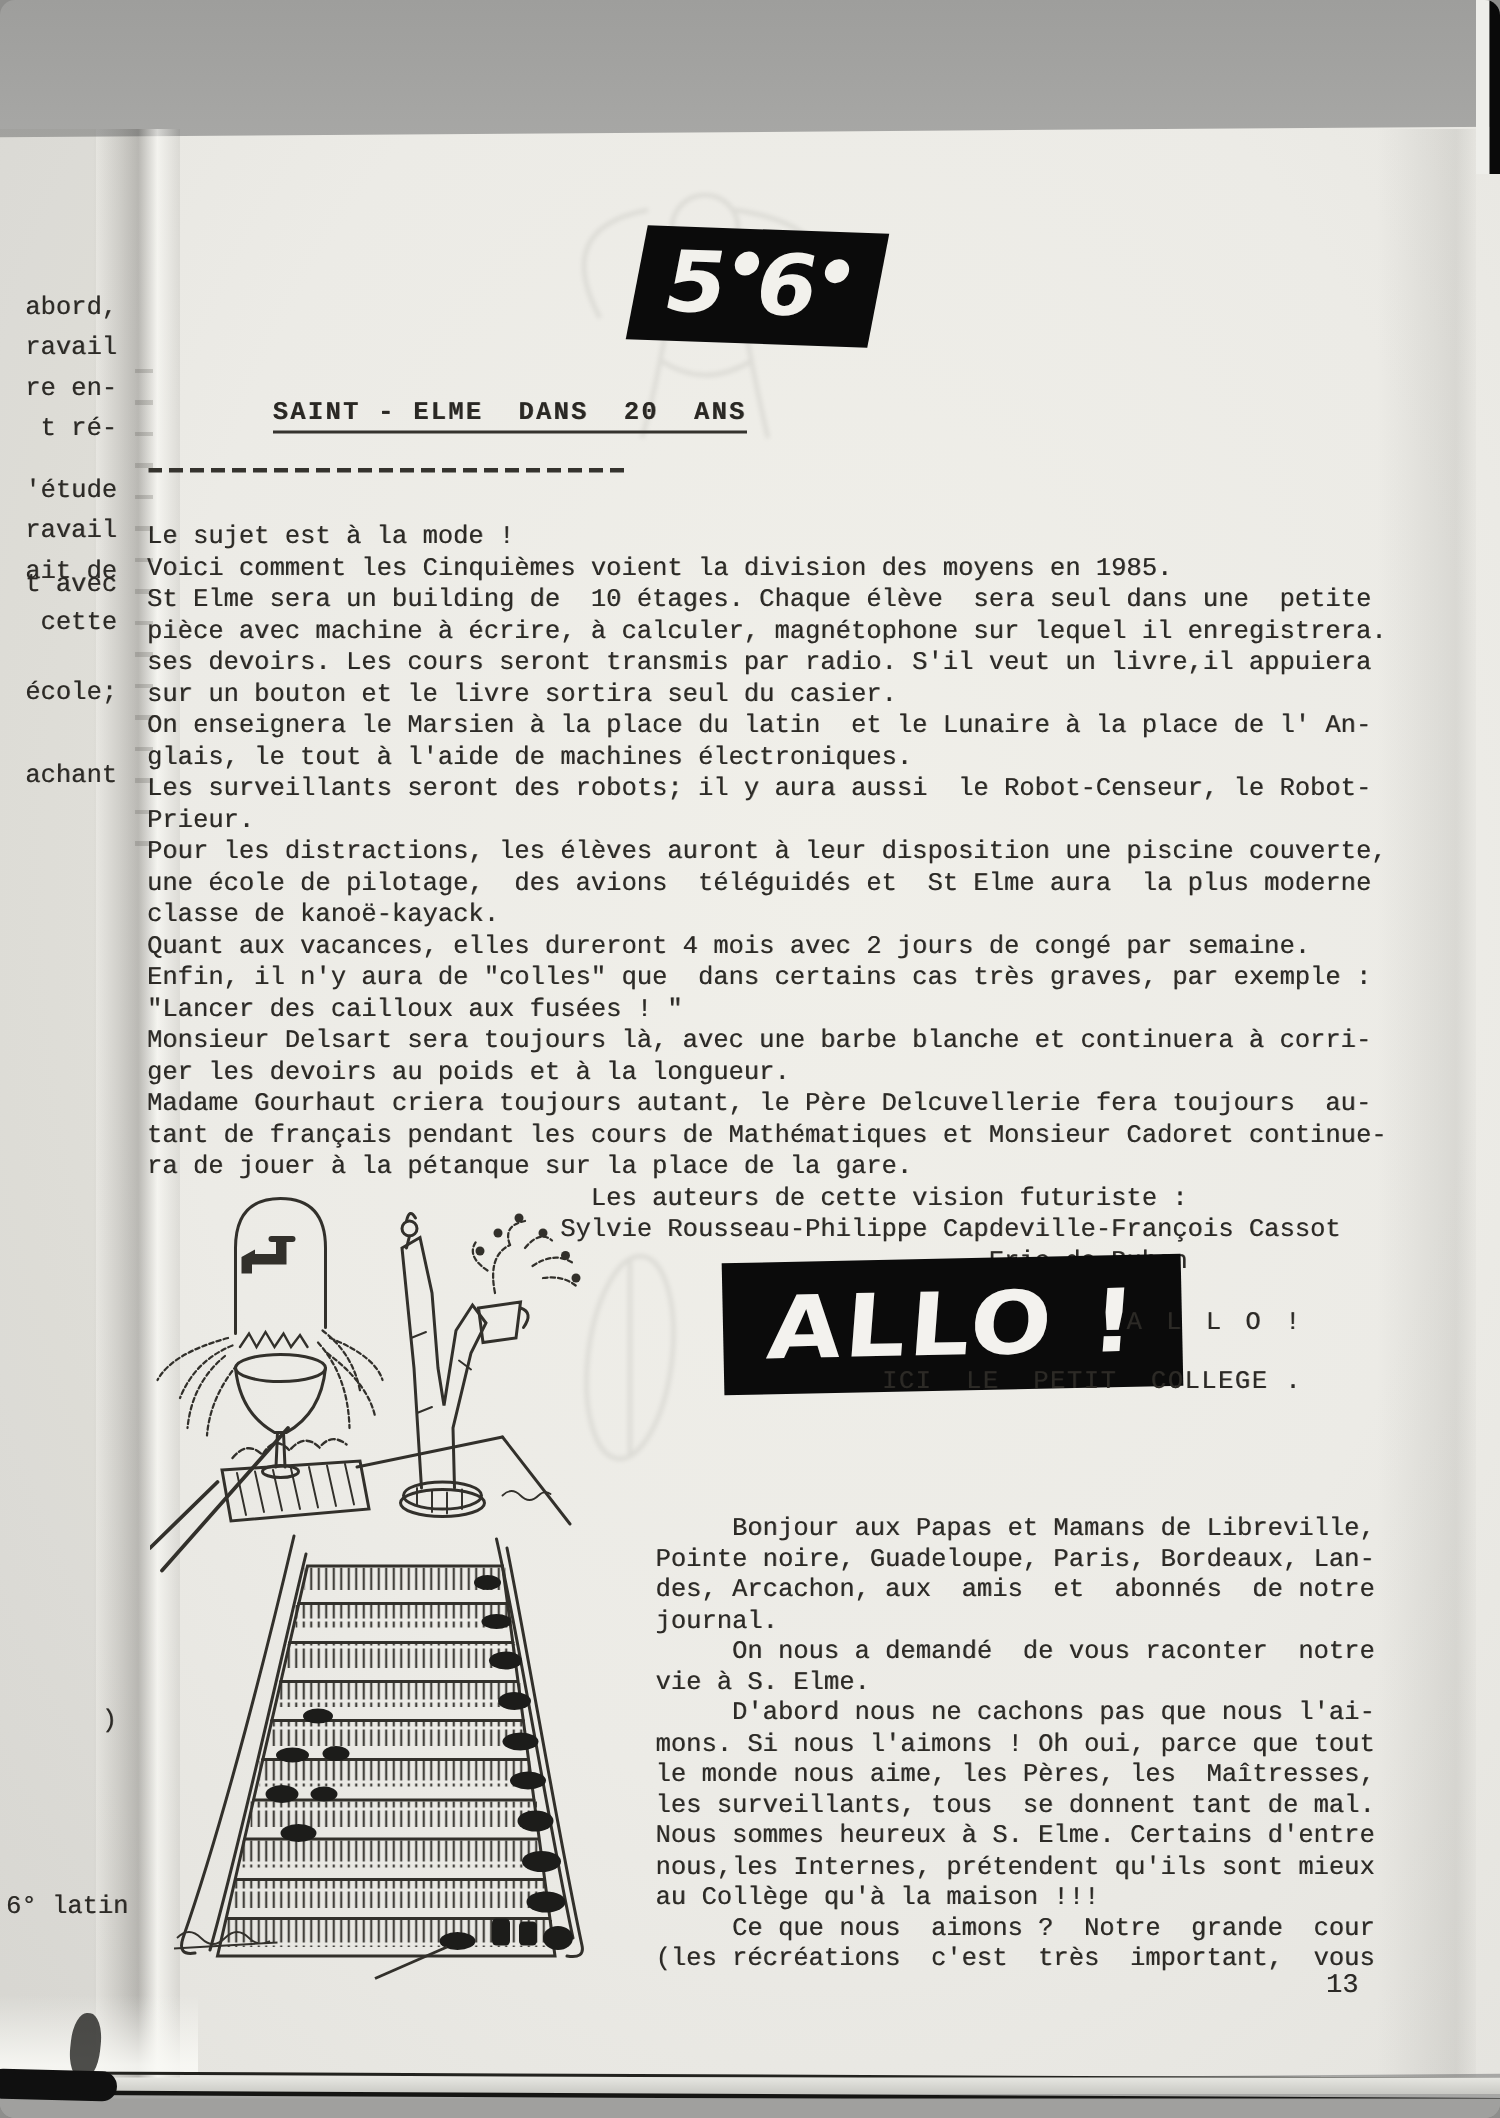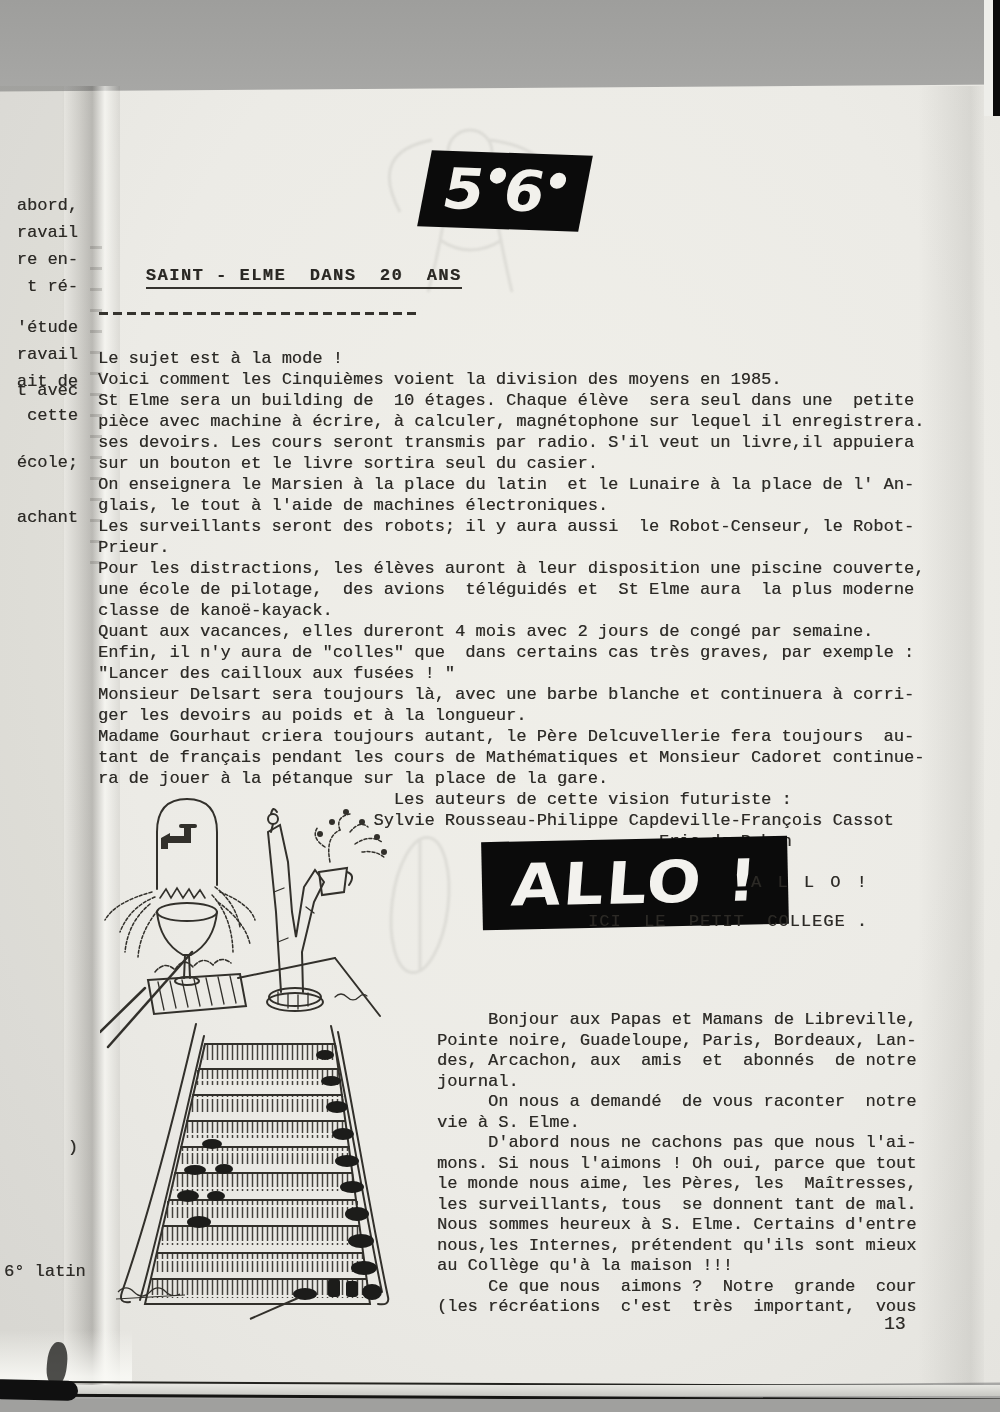--- a/index.html
+++ b/index.html
@@ -1,19 +1,20 @@
 <!DOCTYPE html>
 <html><head>
 <meta charset="utf-8">
 <style>
   html,body{margin:0;padding:0;background:#8e8e8c;}
   #scan{
     position:relative;width:1000px;height:1412px;overflow:hidden;
     background:linear-gradient(180deg,#9e9e9c 0%,#a9a9a7 8%,#a7a7a5 100%);
     font-family:"Liberation Mono","DejaVu Sans Mono",monospace;
+    border-radius:10px;
   }
   
   .page{
     position:absolute;left:-12px;top:88px;width:1024px;height:1298px;
     background:radial-gradient(ellipse at 55% 38%,#f0efe9 0%,#ecebe6 55%,#e3e2dd 100%);
     transform:rotate(-0.4deg);
   }
   .left-dim{position:absolute;left:-12px;top:86px;width:76px;height:1302px;background:rgba(118,116,110,0.10);}
   .spine-shadow{
     position:absolute;left:62px;top:86px;width:58px;height:1302px;
@@ -48,21 +49,21 @@
   .left-frags div:nth-of-type(5){top:318px}
   .left-frags div:nth-of-type(6){top:345px}
   .left-frags div:nth-of-type(7){top:372px}
   .left-frags div:nth-of-type(8){top:381px}
   .left-frags div:nth-of-type(9){top:406px}
   .left-frags div:nth-of-type(10){top:453px}
   .left-frags div:nth-of-type(11){top:508px}
   .left-frags div:nth-of-type(12){top:1138px}
   .left-frags div:nth-of-type(13){top:1262px;right:auto;left:4px;width:86px;overflow:hidden;}
   .heading{position:absolute;left:99px;top:247px;font-weight:700;letter-spacing:1.5px;color:#2a2824;}
-  .heading .txt{display:inline-block;border-bottom:2.5px solid #35332e;padding-bottom:2px;}
+  .heading .txt{display:inline-block;border-bottom:2.5px solid #35332e;padding-bottom:2px;margin-left:36px;}
   .heading .dash{height:3px;width:321px;margin-top:4px;
     background:repeating-linear-gradient(90deg,#35332e 0 9px,transparent 9px 14px);}
   .article{position:absolute;left:98px;top:291px;}
   .article div{line-height:21px;}
   .allo-col{position:absolute;left:437px;top:953px;}
   .allo-col div{line-height:20.5px;}
   .allo-typed{position:absolute;left:737px;top:873px;letter-spacing:3px;padding-left:14px;}
   .allo-sub{position:absolute;left:588px;top:912px;letter-spacing:1px;}
   .page-num{position:absolute;left:884px;top:1281px;font-size:18px;margin-top:33px;}
   

